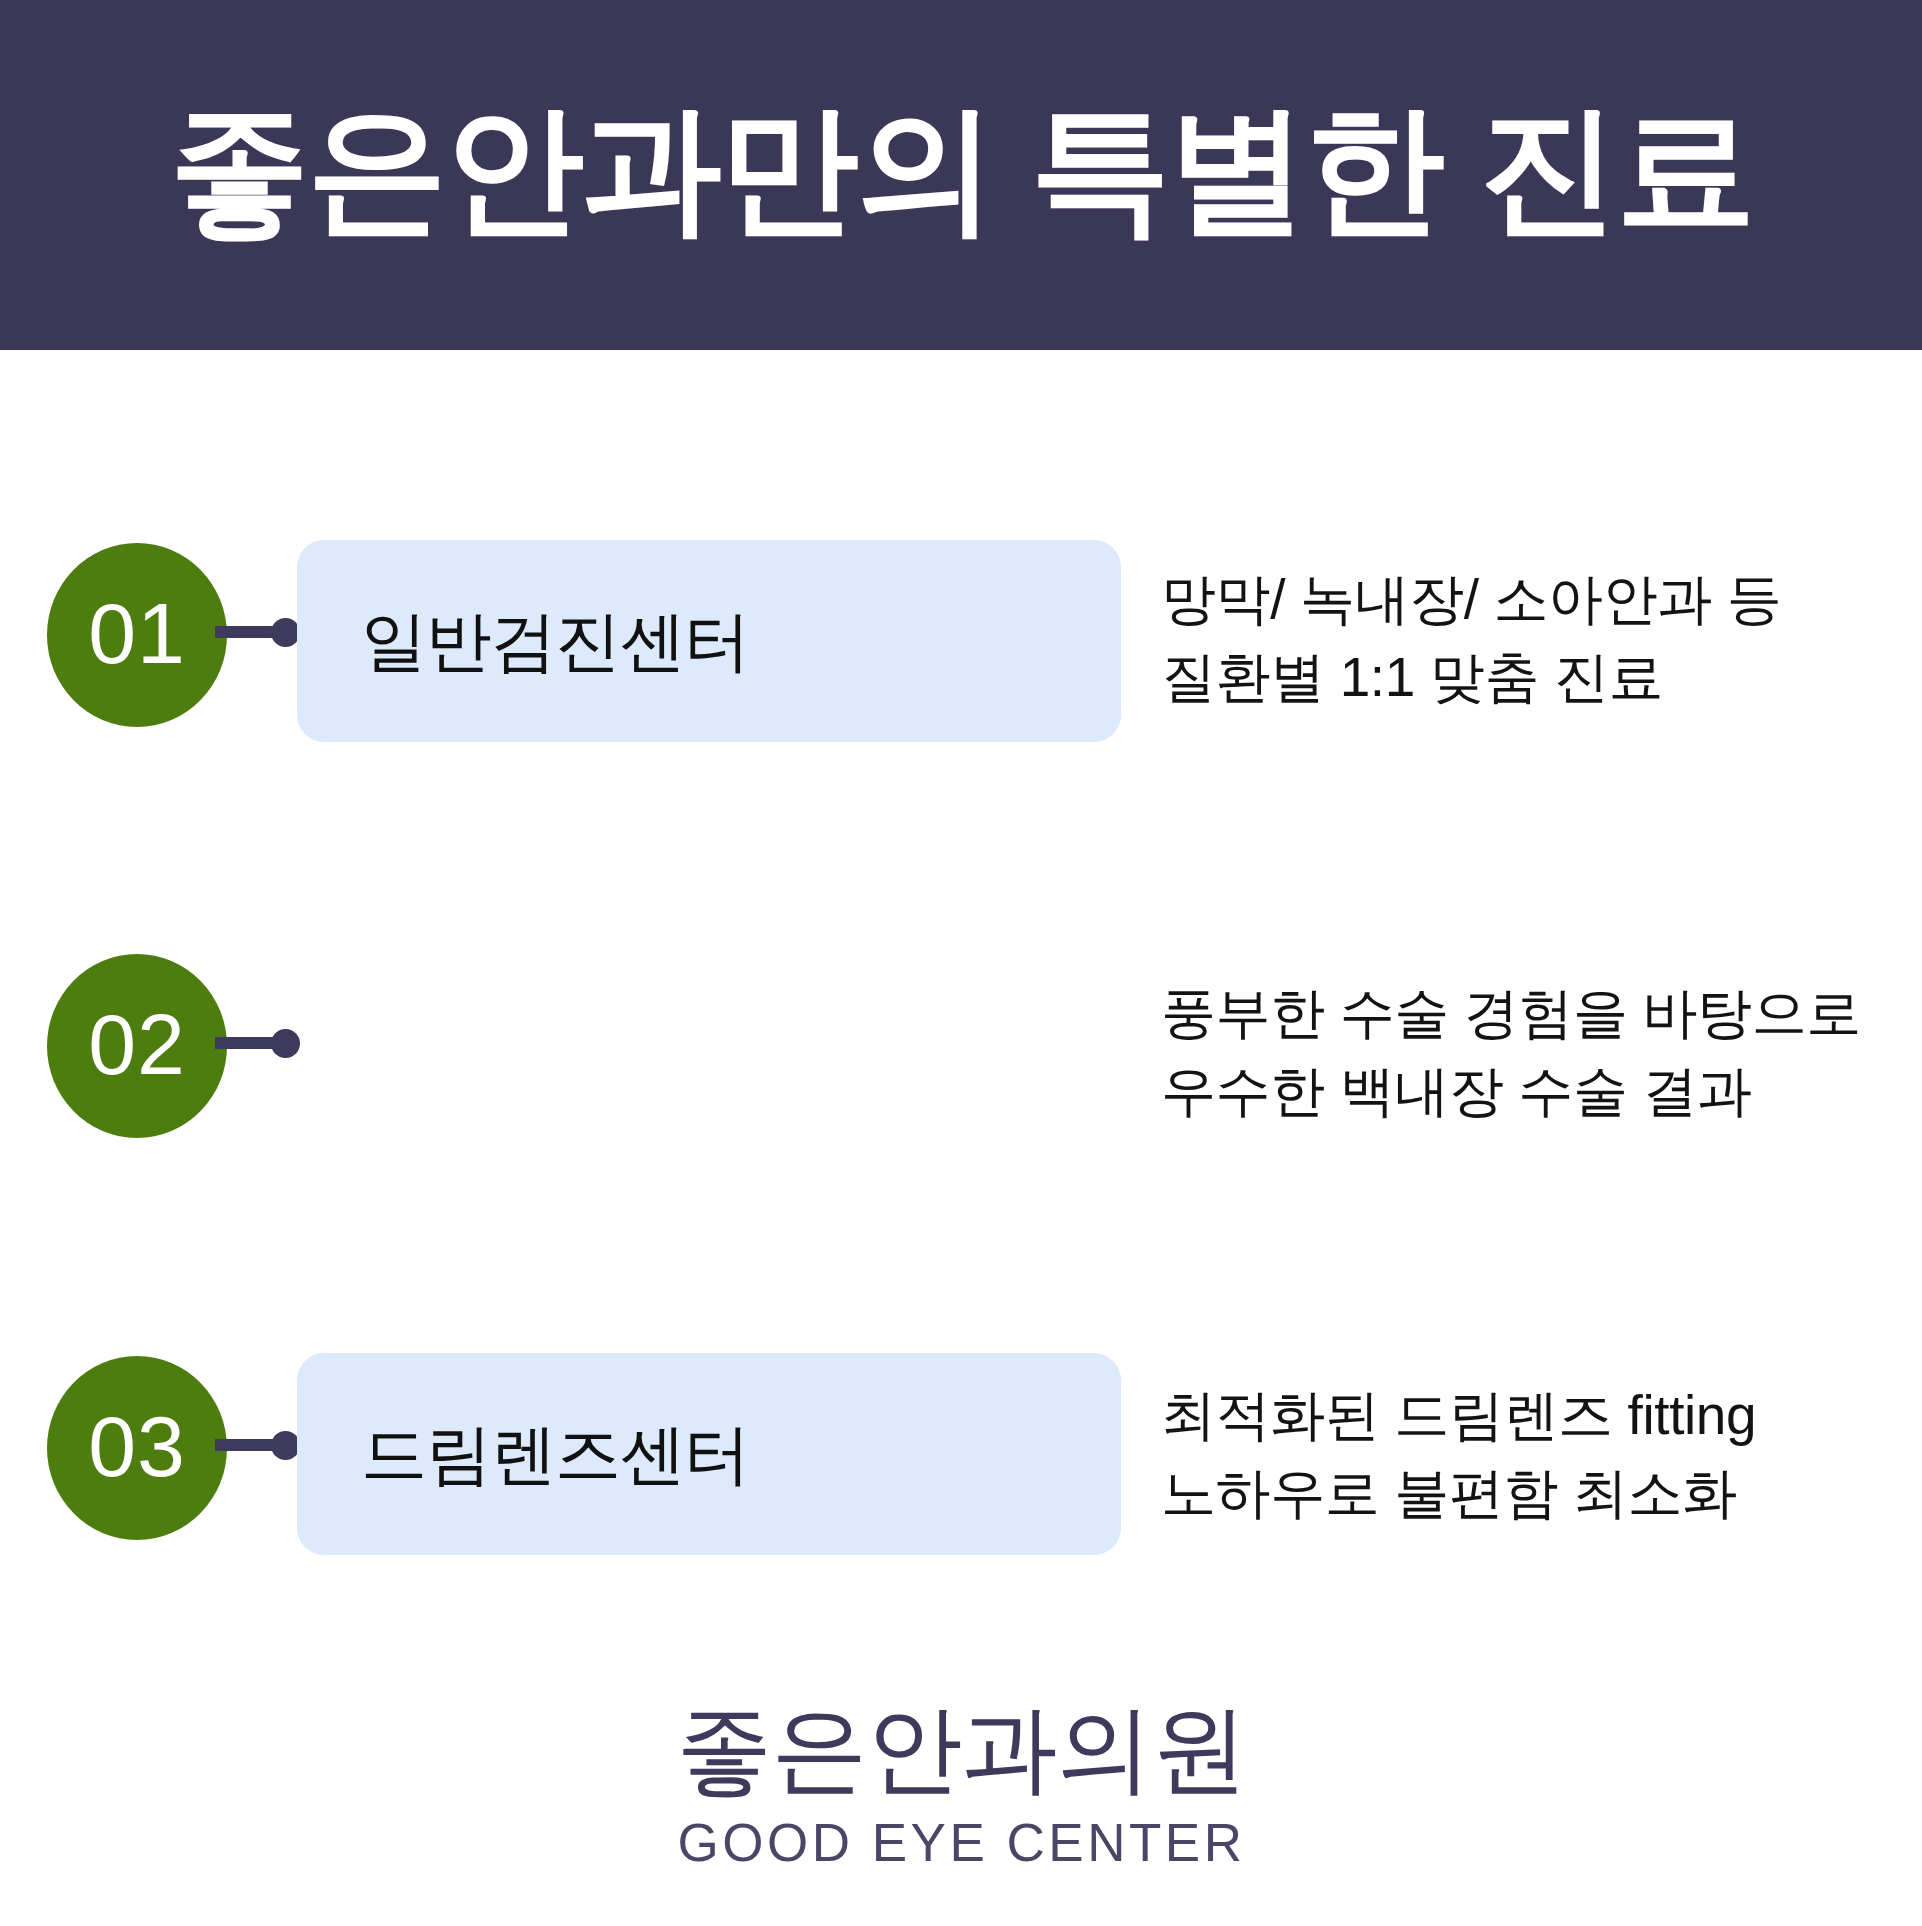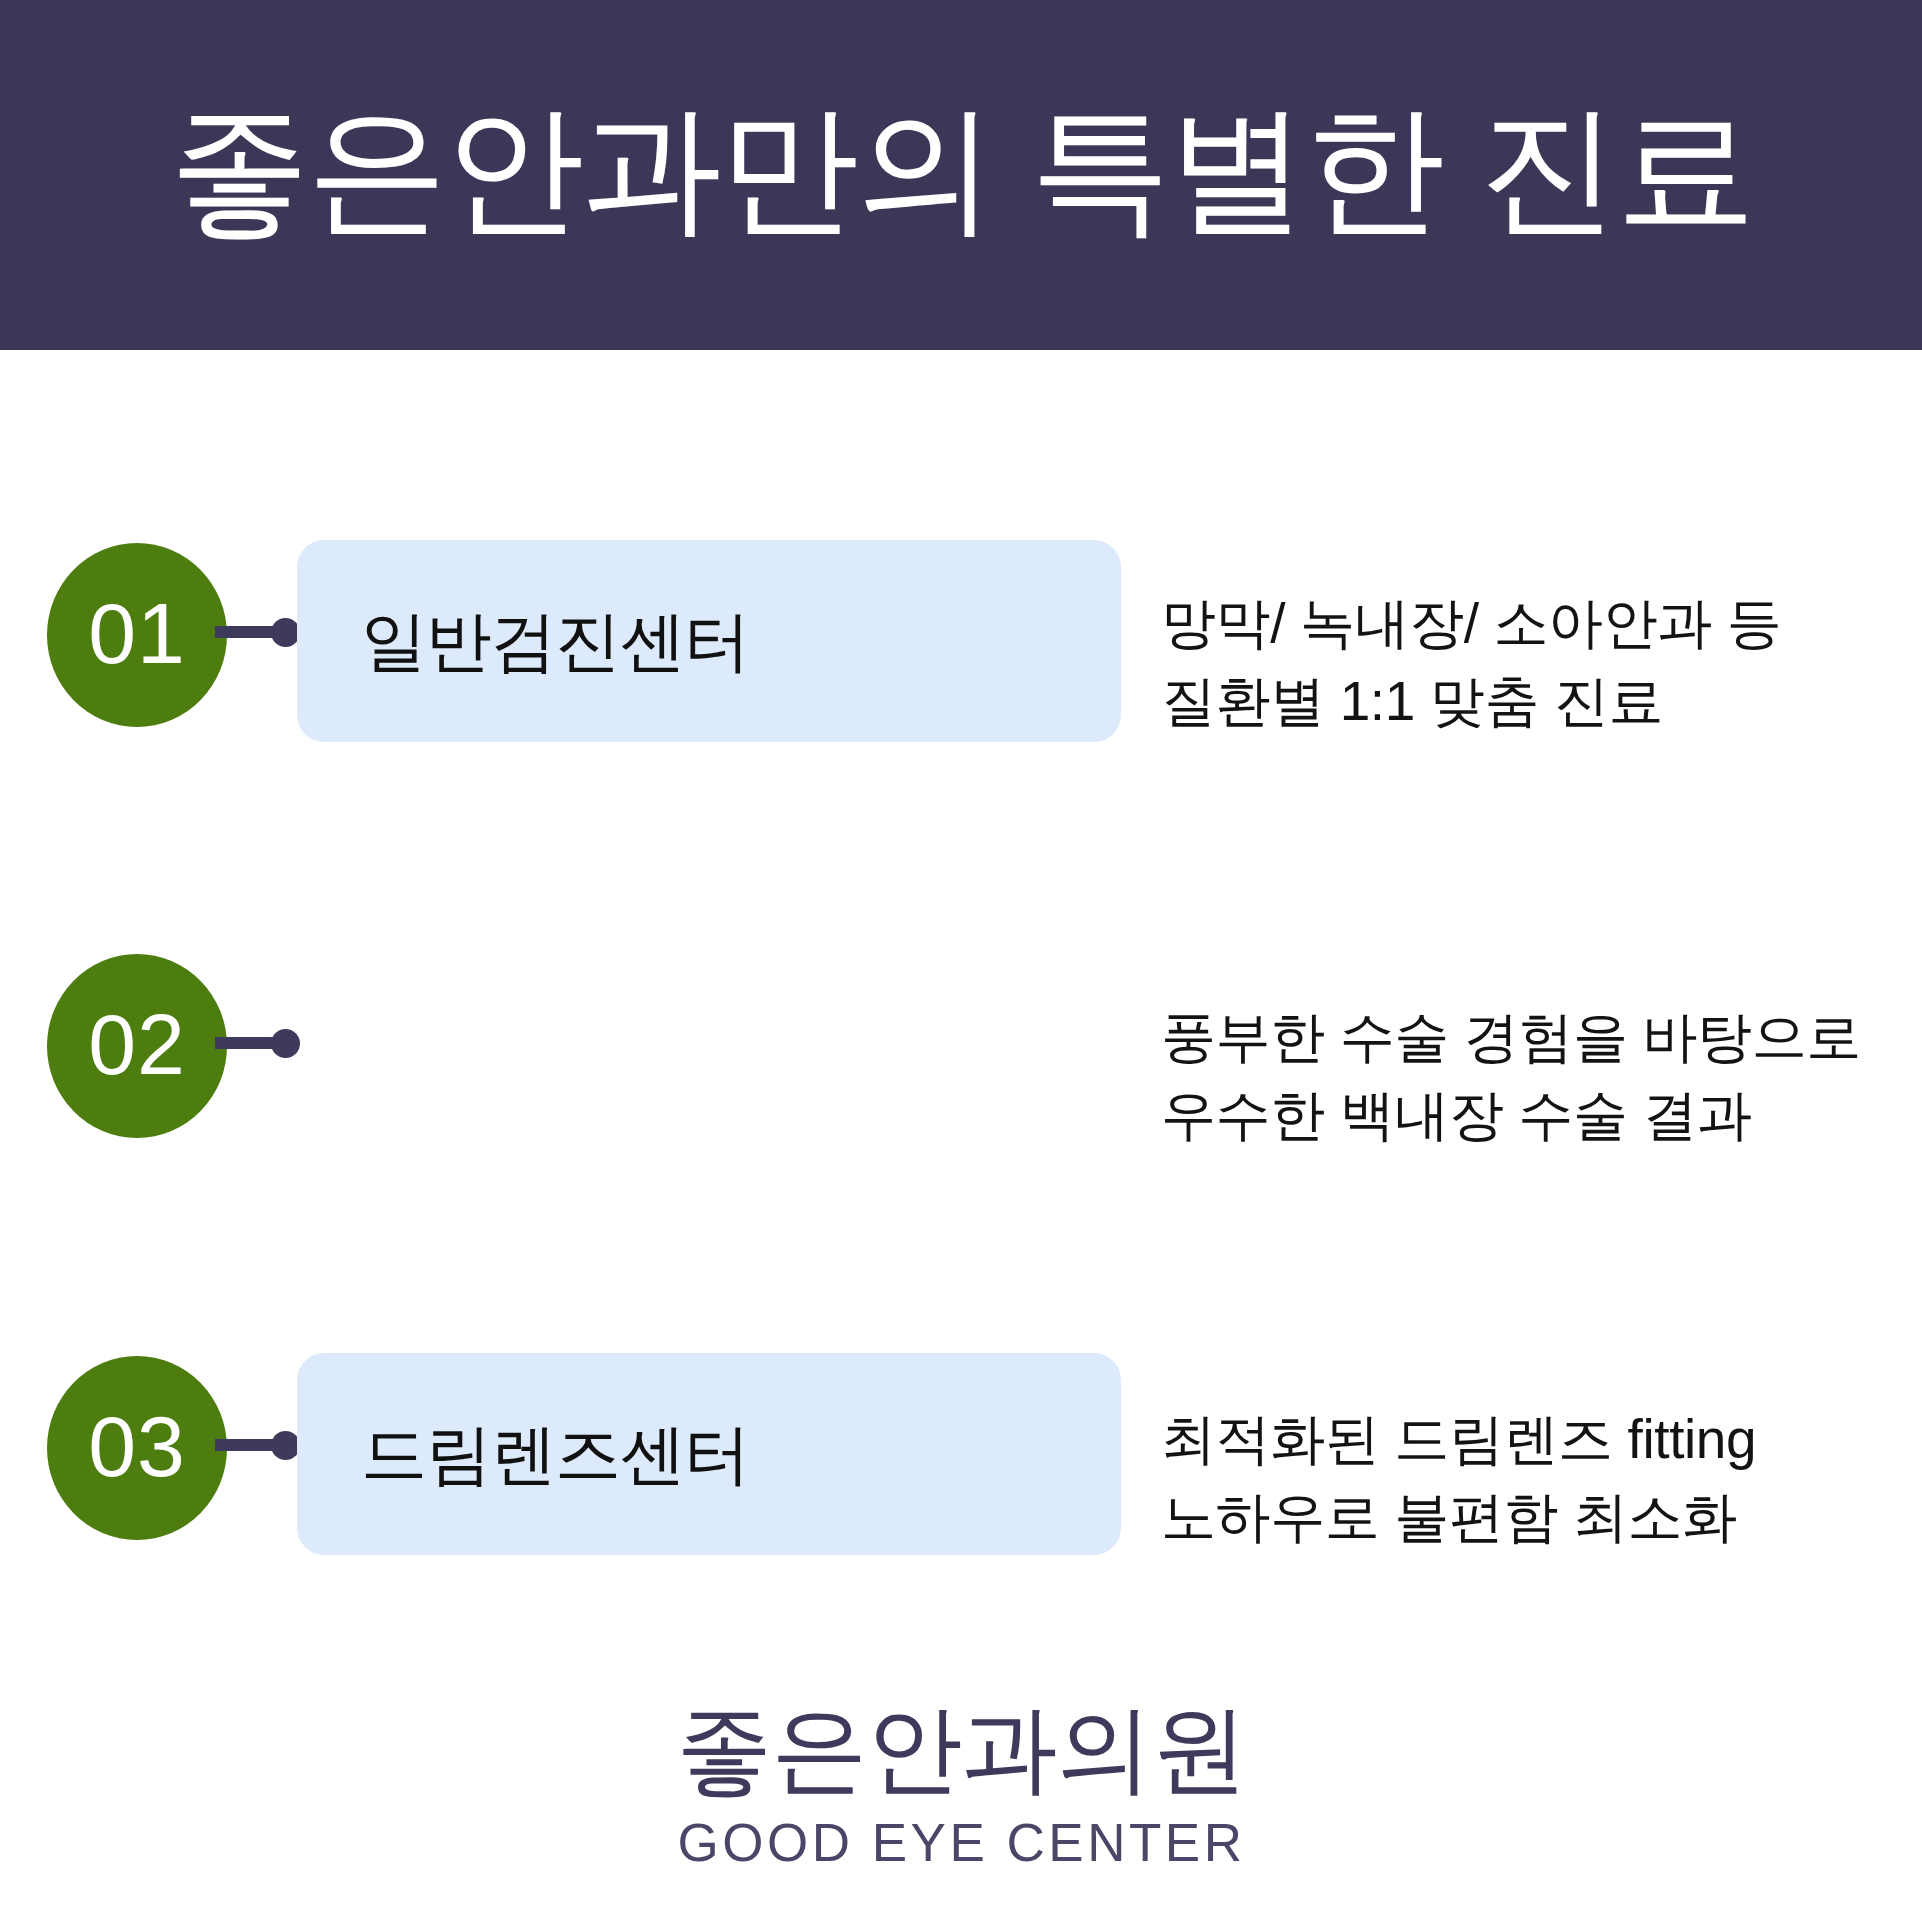--- a/index.html
+++ b/index.html
@@ -26,21 +26,21 @@
     width:1923px;
     height:350px;
     background:#3b3757;
     display:flex;
     align-items:center;
     justify-content:center;
   }
   .header-title {
     color:#ffffff;
     font-size:140px;
-    font-weight:400;
+    font-weight:700;
     letter-spacing:-2.6px;
     line-height:1;
     white-space:nowrap;
     text-align:center;
     padding-bottom:11.4px;
   }
 
   
   .row {
     position:absolute;
@@ -120,21 +120,20 @@
     position:absolute;
     left:1161px;
     top:42px;
     width:743px;
     color:#131313;
     font-size:55px;
     font-weight:400;
     line-height:1.42;
     letter-spacing:-0.4px;
     white-space:nowrap;
-    margin-top:24px;
   }
   .desc-line { display:block; }
 
   
   .row-1 .desc { top:42px; }
   .row-2 .desc { top:45px; }
   .row-3 .desc { top:45px; }
 
   
   .footer {

